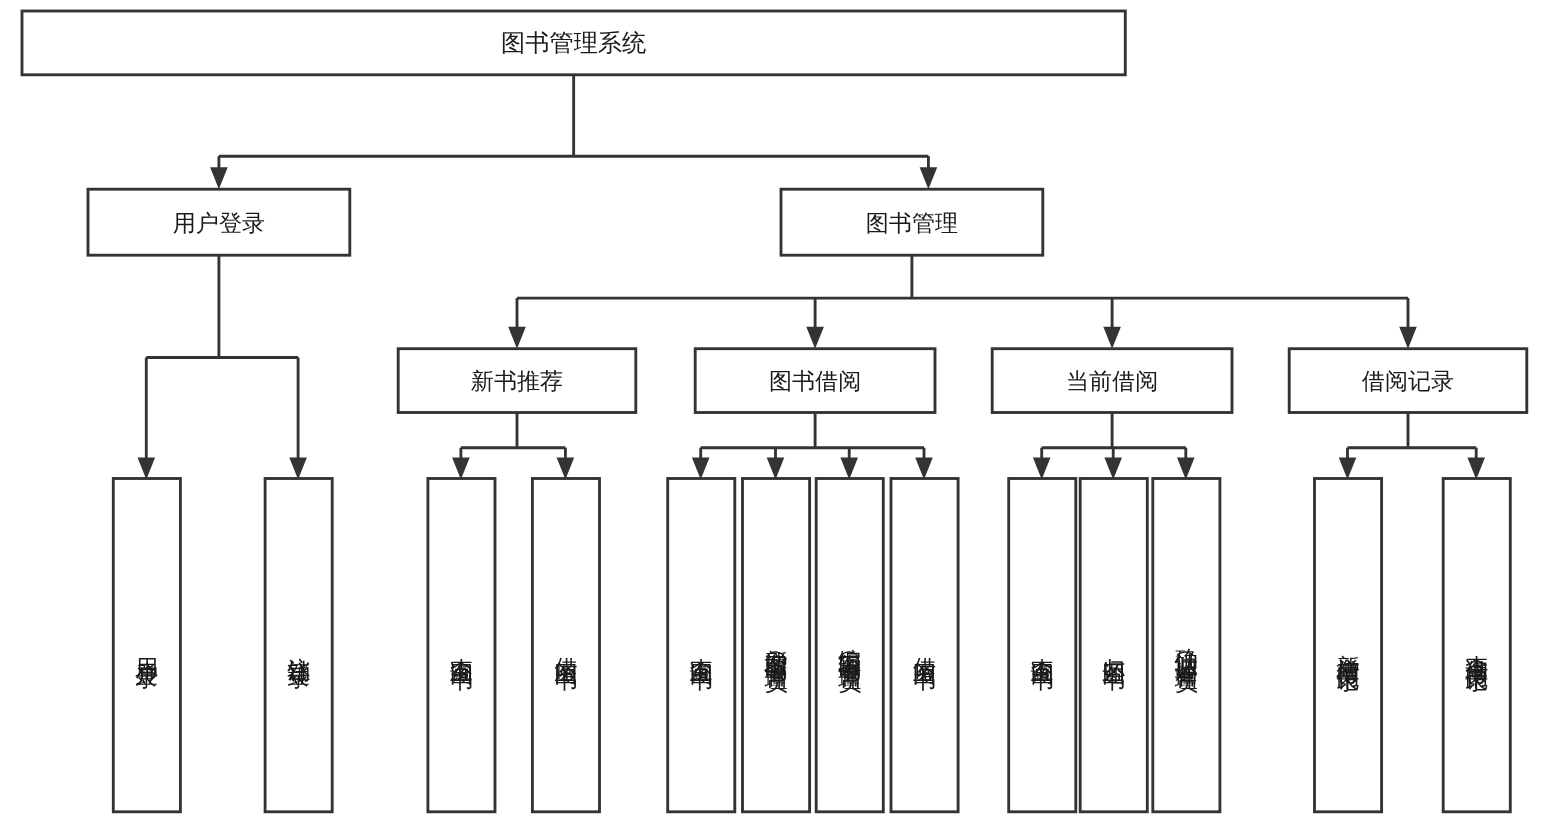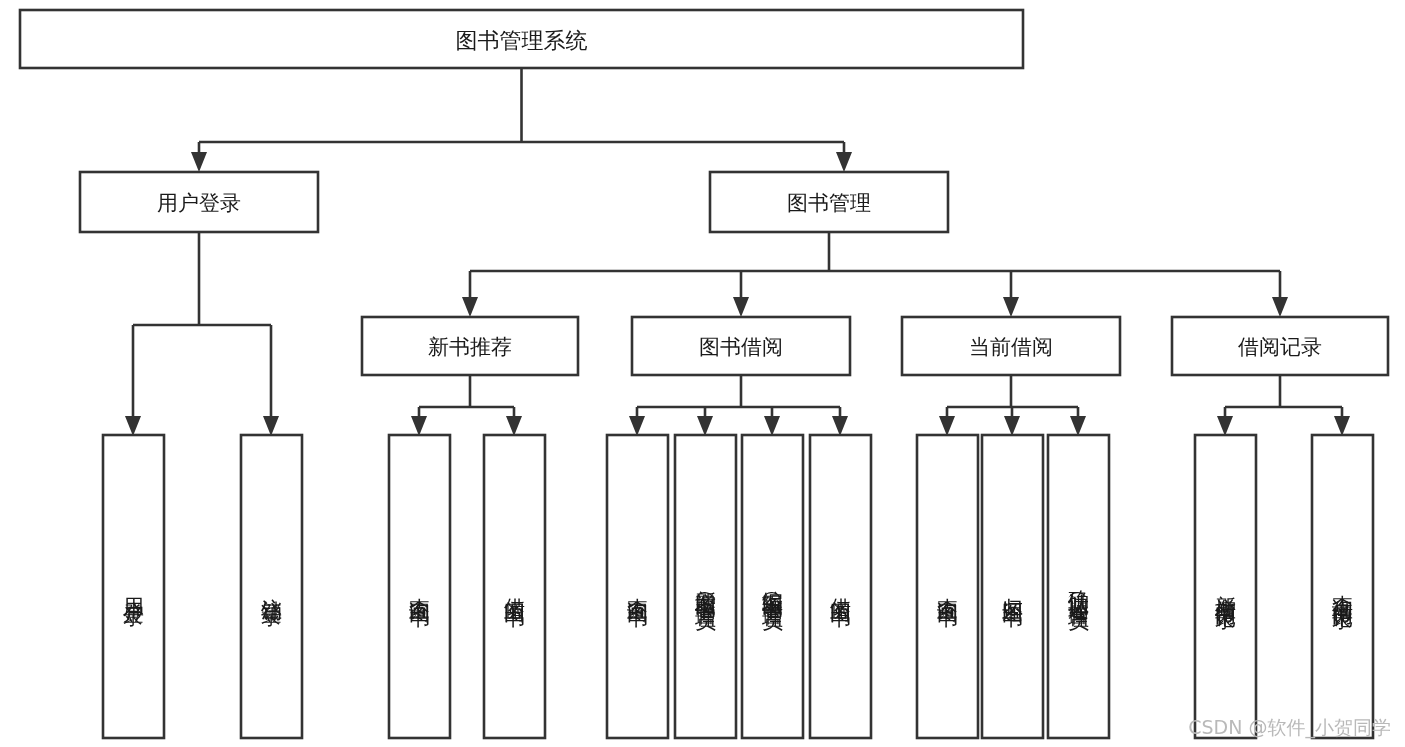--- a/index.html
+++ b/index.html
@@ -203,14 +203,13 @@
   <div class="leaf-label" style="left:742px; top:435px; width:61px; height:303px;">编辑图书（管理员）</div>
   <div class="leaf-label" style="left:810px; top:435px; width:61px; height:303px;">借阅图书</div>
 
   <div class="leaf-label" style="left:917px; top:435px; width:61px; height:303px;">查询图书</div>
   <div class="leaf-label" style="left:982px; top:435px; width:61px; height:303px;">归还图书</div>
   <div class="leaf-label" style="left:1048px; top:435px; width:61px; height:303px;">确认归还（管理员）</div>
 
   <div class="leaf-label" style="left:1195px; top:435px; width:61px; height:303px;">新增借阅记录</div>
   <div class="leaf-label" style="left:1312px; top:435px; width:61px; height:303px;">查询借阅记录</div>
 
-  <div class="watermark">CSDN @软件_小贺同学</div>
 </div>
 
 </body></html>

